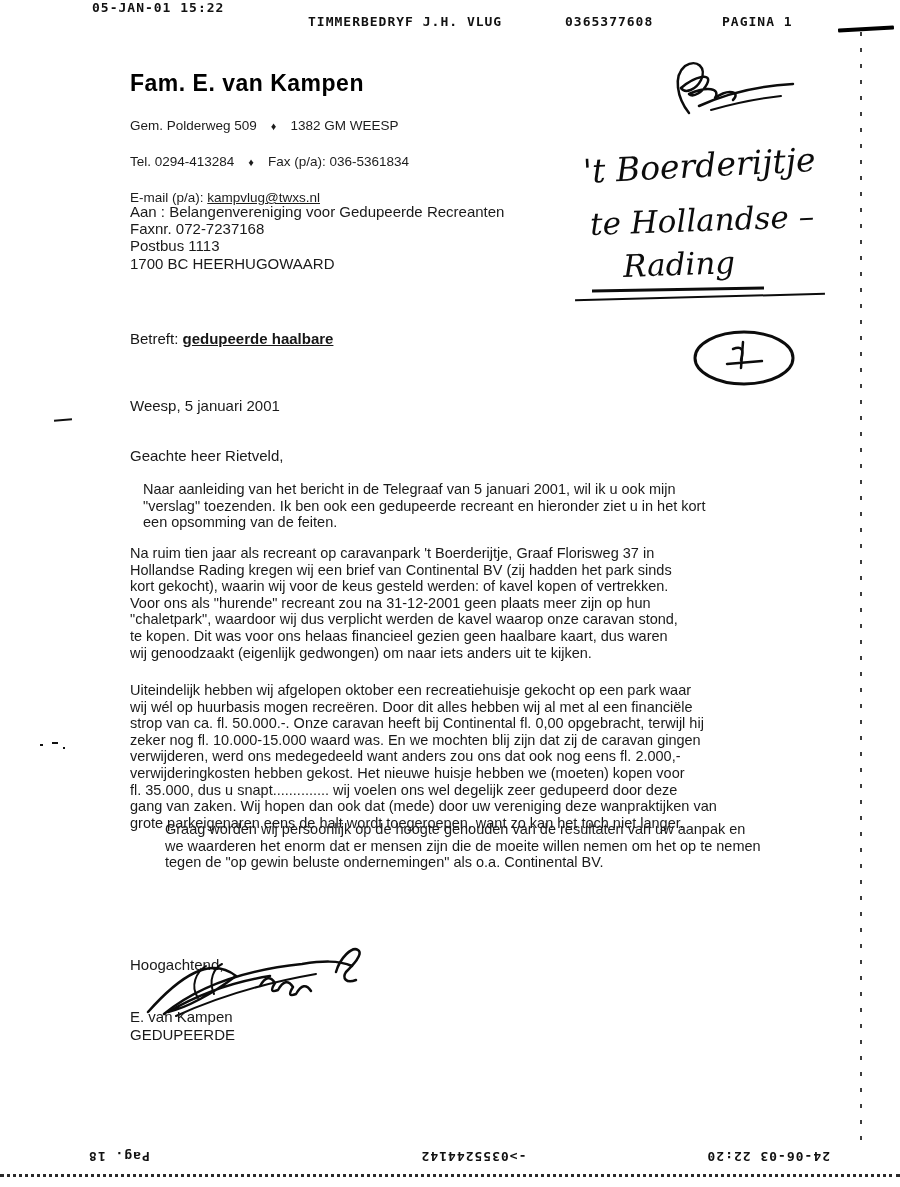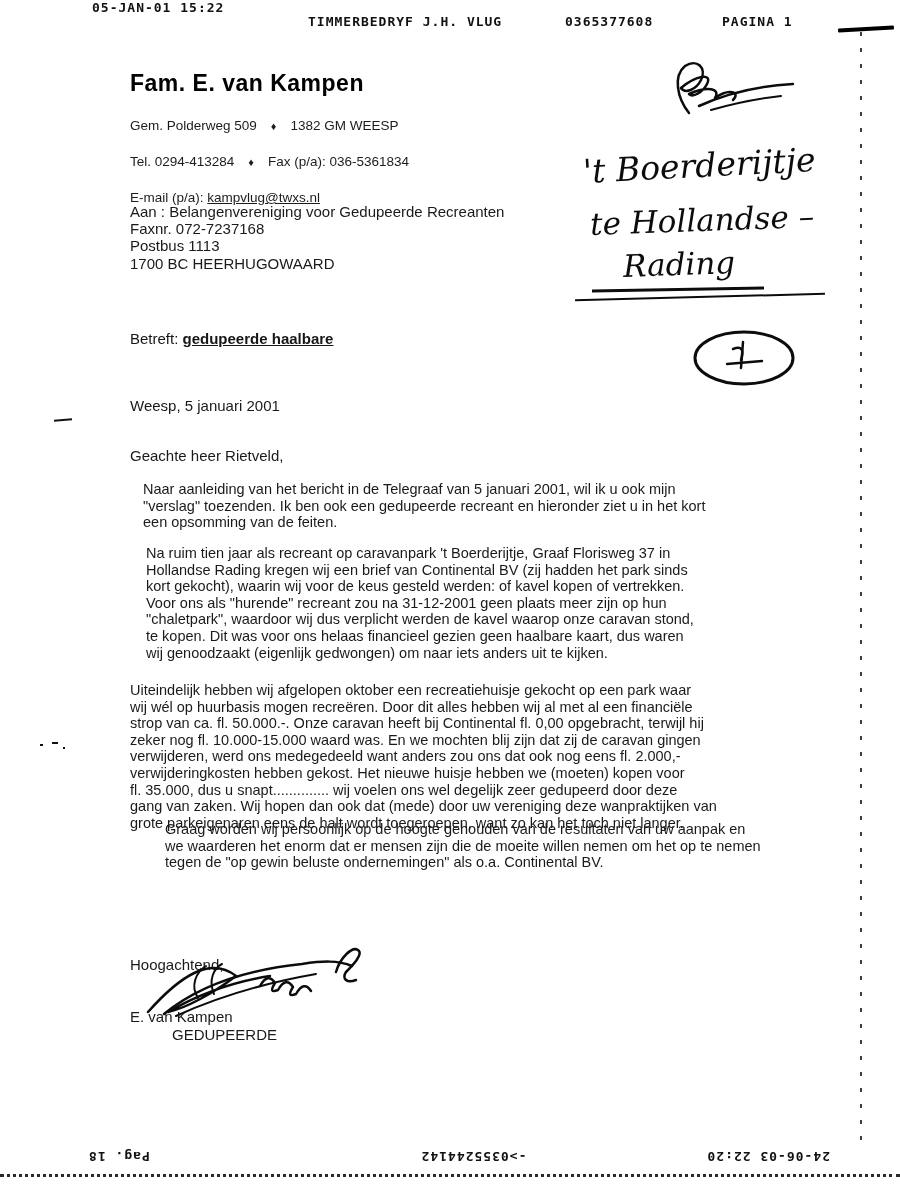--- a/index.html
+++ b/index.html
@@ -107,21 +107,21 @@
     <path d="M43 21 q13 -5 8 11" stroke-width="2.5"></path>
     <path d="M53 14 L51 40" stroke-width="2.5"></path>
     <path d="M37 36 L72 33" stroke-width="2.5"></path>
   </svg>
 
   <div class="blk addr-txt" style="top:397px;">Weesp, 5 januari 2001</div>
   <div class="blk addr-txt" style="top:447px;">Geachte heer Rietveld,</div>
   <div class="blk body-txt" style="top:481px;margin-left:13px;">Naar aanleiding van het bericht in de Telegraaf van 5 januari 2001, wil ik u ook mijn
 "verslag" toezenden. Ik ben ook een gedupeerde recreant en hieronder ziet u in het kort
 een opsomming van de feiten.</div>
-  <div class="blk body-txt" style="top:545px;margin-left:16px;">Na ruim tien jaar als recreant op caravanpark 't Boerderijtje, Graaf Florisweg 37 in
+  <div class="blk body-txt" style="top:545px;">Na ruim tien jaar als recreant op caravanpark 't Boerderijtje, Graaf Florisweg 37 in
 Hollandse Rading kregen wij een brief van Continental BV (zij hadden het park sinds
 kort gekocht), waarin wij voor de keus gesteld werden: of kavel kopen of vertrekken.
 Voor ons als "hurende" recreant zou na 31-12-2001 geen plaats meer zijn op hun
 "chaletpark", waardoor wij dus verplicht werden de kavel waarop onze caravan stond,
 te kopen. Dit was voor ons helaas financieel gezien geen haalbare kaart, dus waren
 wij genoodzaakt (eigenlijk gedwongen) om naar iets anders uit te kijken.</div>
   <div class="blk body-txt" style="top:682px;">Uiteindelijk hebben wij afgelopen oktober een recreatiehuisje gekocht op een park waar
 wij wél op huurbasis mogen recreëren. Door dit alles hebben wij al met al een financiële
 strop van ca. fl. 50.000.-. Onze caravan heeft bij Continental fl. 0,00 opgebracht, terwijl hij
 zeker nog fl. 10.000-15.000 waard was. En we mochten blij zijn dat zij de caravan gingen
@@ -138,21 +138,21 @@
   <svg class="ink" style="position:absolute;left:140px;top:942px;" width="240" height="78" viewBox="0 0 240 78">
     <path d="M8 70 C40 34 70 14 96 34 C72 52 46 66 28 70 C66 48 104 38 130 34" stroke-width="2.5"></path>
     <path d="M24 72 C58 44 104 28 162 22 C182 19 198 18 212 24" stroke-width="2.5"></path>
     <path d="M36 74 C80 54 130 40 176 32" stroke-width="2"></path>
     <path d="M120 44 q8 -14 15 -3 q-7 11 3 7 q8 -14 15 -3 q-7 11 3 7 q8 -14 15 -3" stroke-width="2.5"></path>
     <path d="M196 30 C200 16 212 4 218 8 C224 12 212 24 206 30 C202 36 206 42 216 38" stroke-width="2.5"></path>
     <path d="M58 56 C50 44 56 30 66 24 M74 52 C68 38 74 26 82 22" stroke-width="2"></path>
   </svg>
 
   <div class="blk addr-txt" style="top:1008px;">E. van Kampen</div>
-  <div class="blk addr-txt" style="top:1026px;margin-left:42px;">GEDUPEERDE</div>
+  <div class="blk addr-txt" style="top:1026px;">GEDUPEERDE</div>
 
   <div class="artifact" style="left:54px;top:419px;width:18px;height:2px;transform:rotate(-4deg);"></div>
   <div class="artifact" style="left:40px;top:744px;width:3px;height:2px;"></div>
   <div class="artifact" style="left:52px;top:742px;width:6px;height:2px;"></div>
   <div class="artifact" style="left:63px;top:747px;width:2px;height:2px;"></div>
 
   <div class="fax-footer">
     <span class="f-left">24-06-03  22:20</span>
     <span class="f-mid">-&gt;0355244142</span>
     <span class="f-right">Pag. 18</span>

